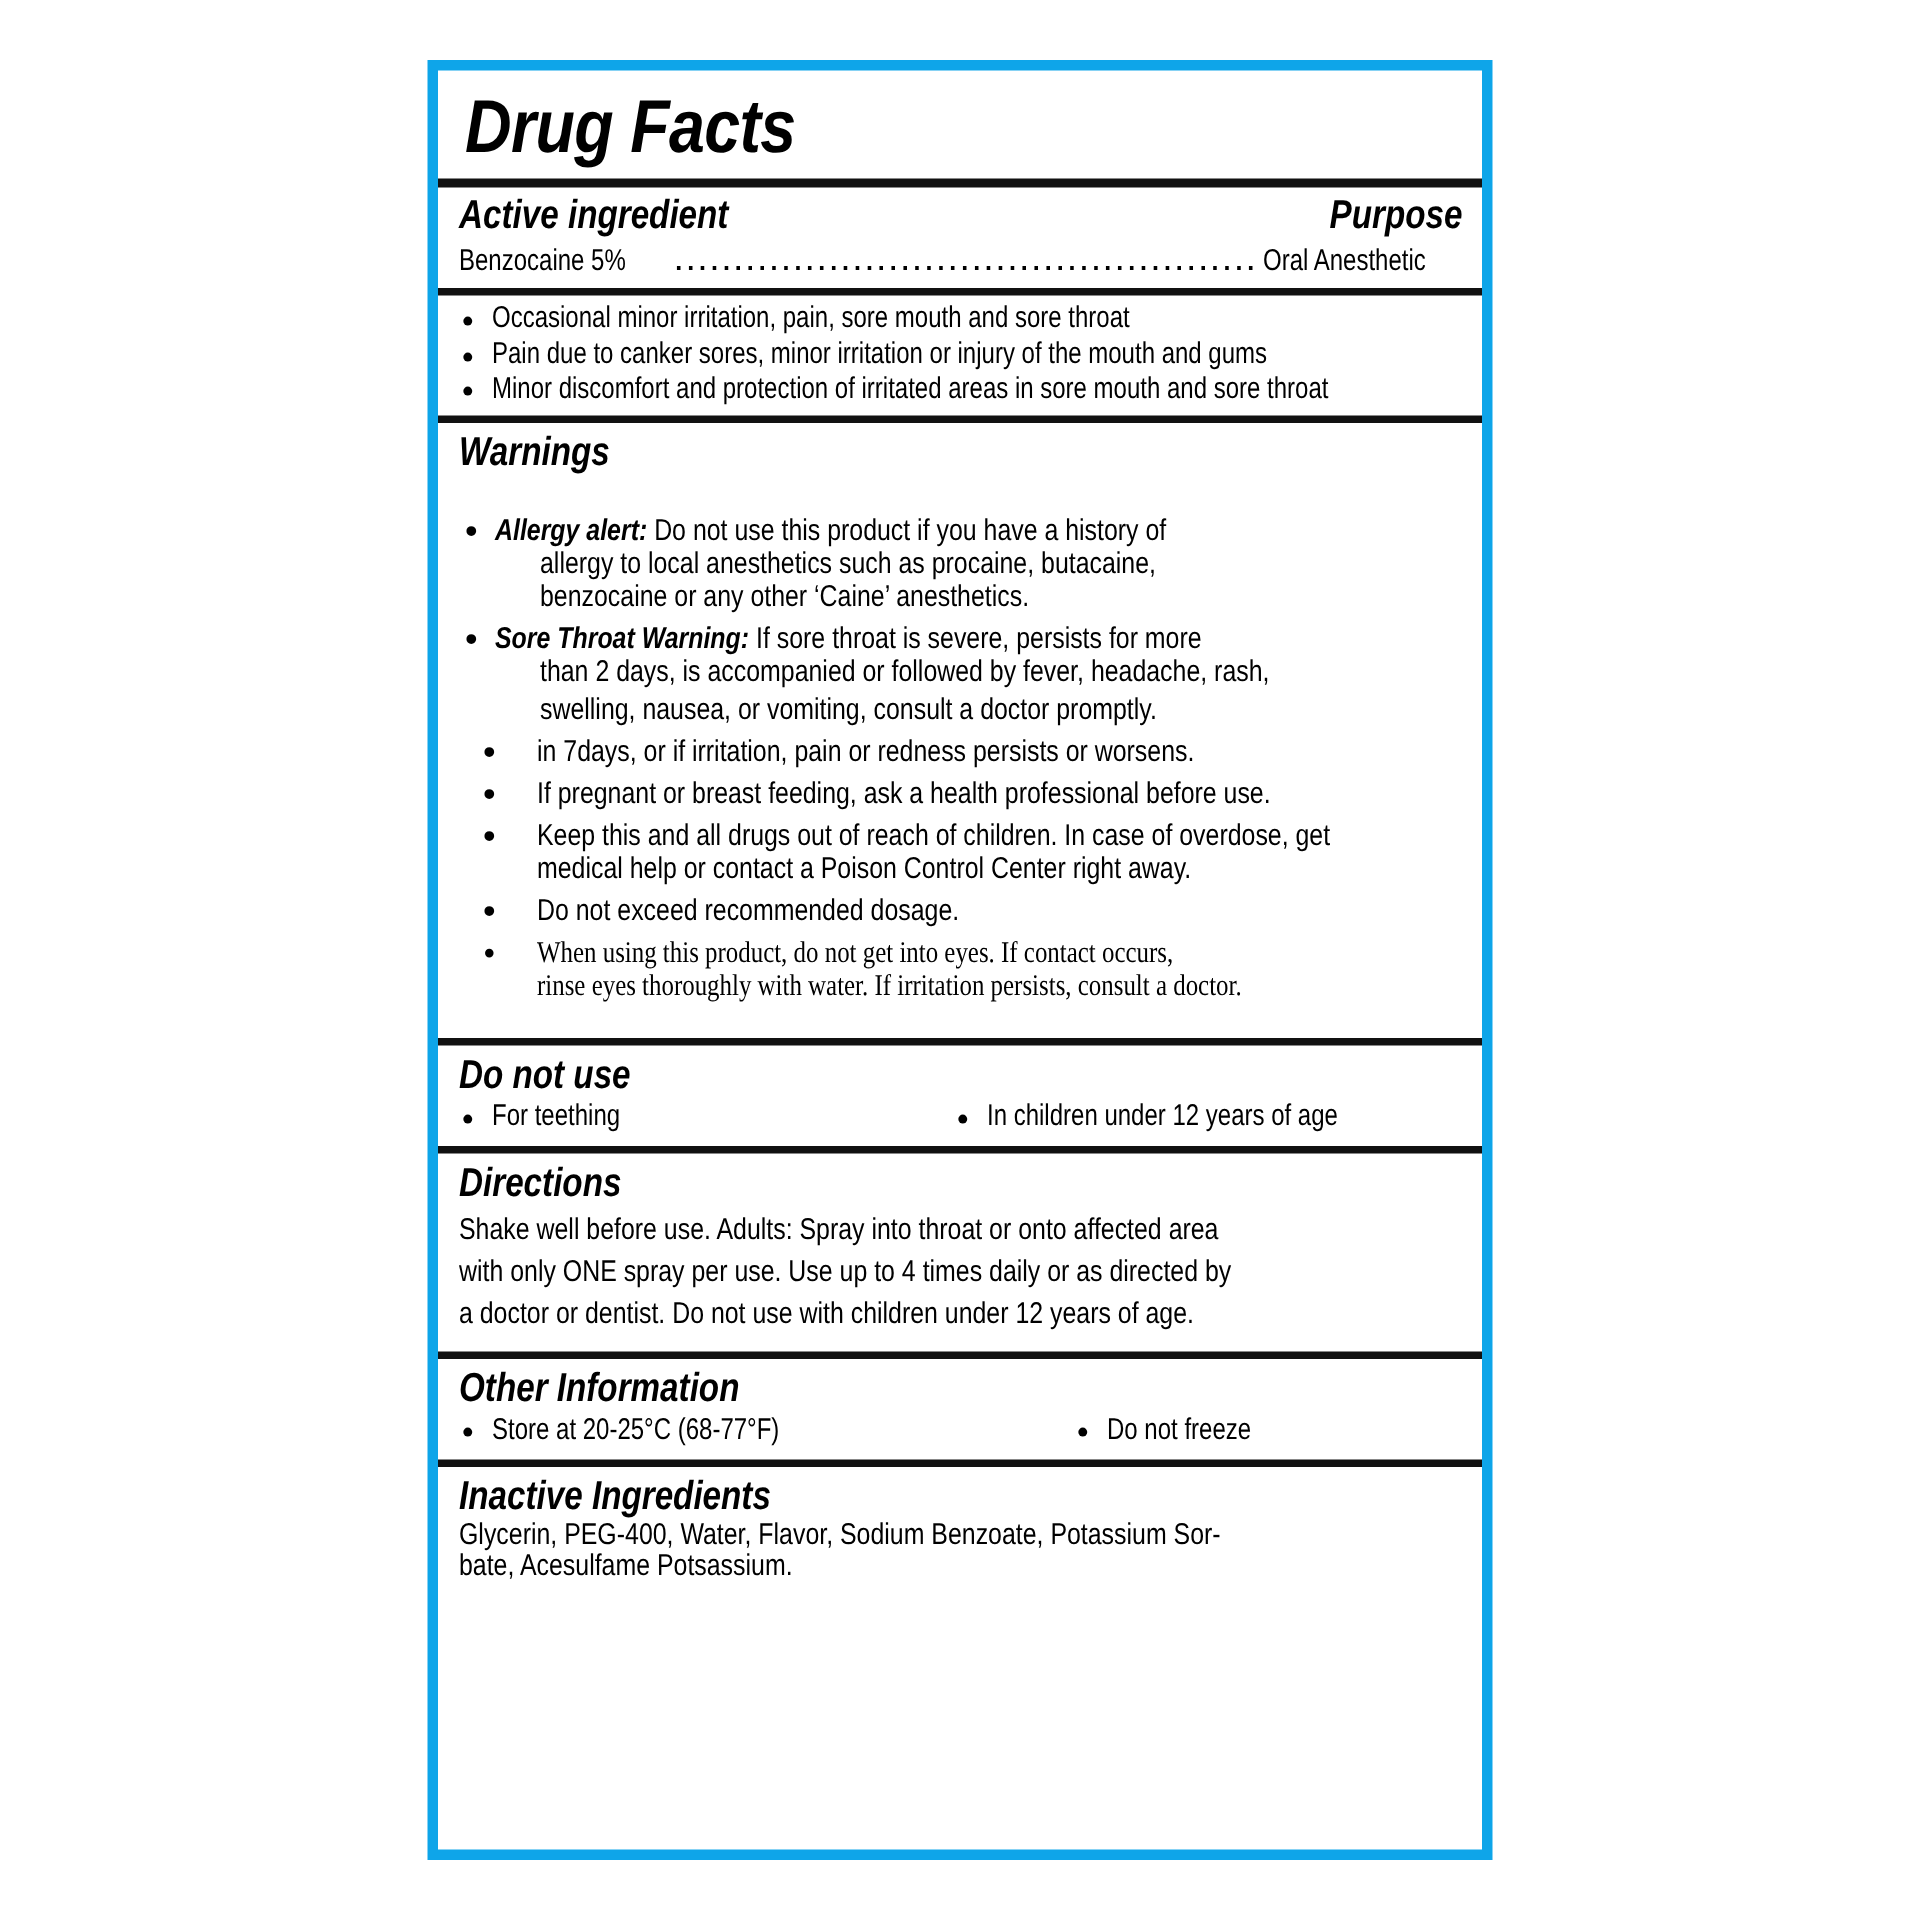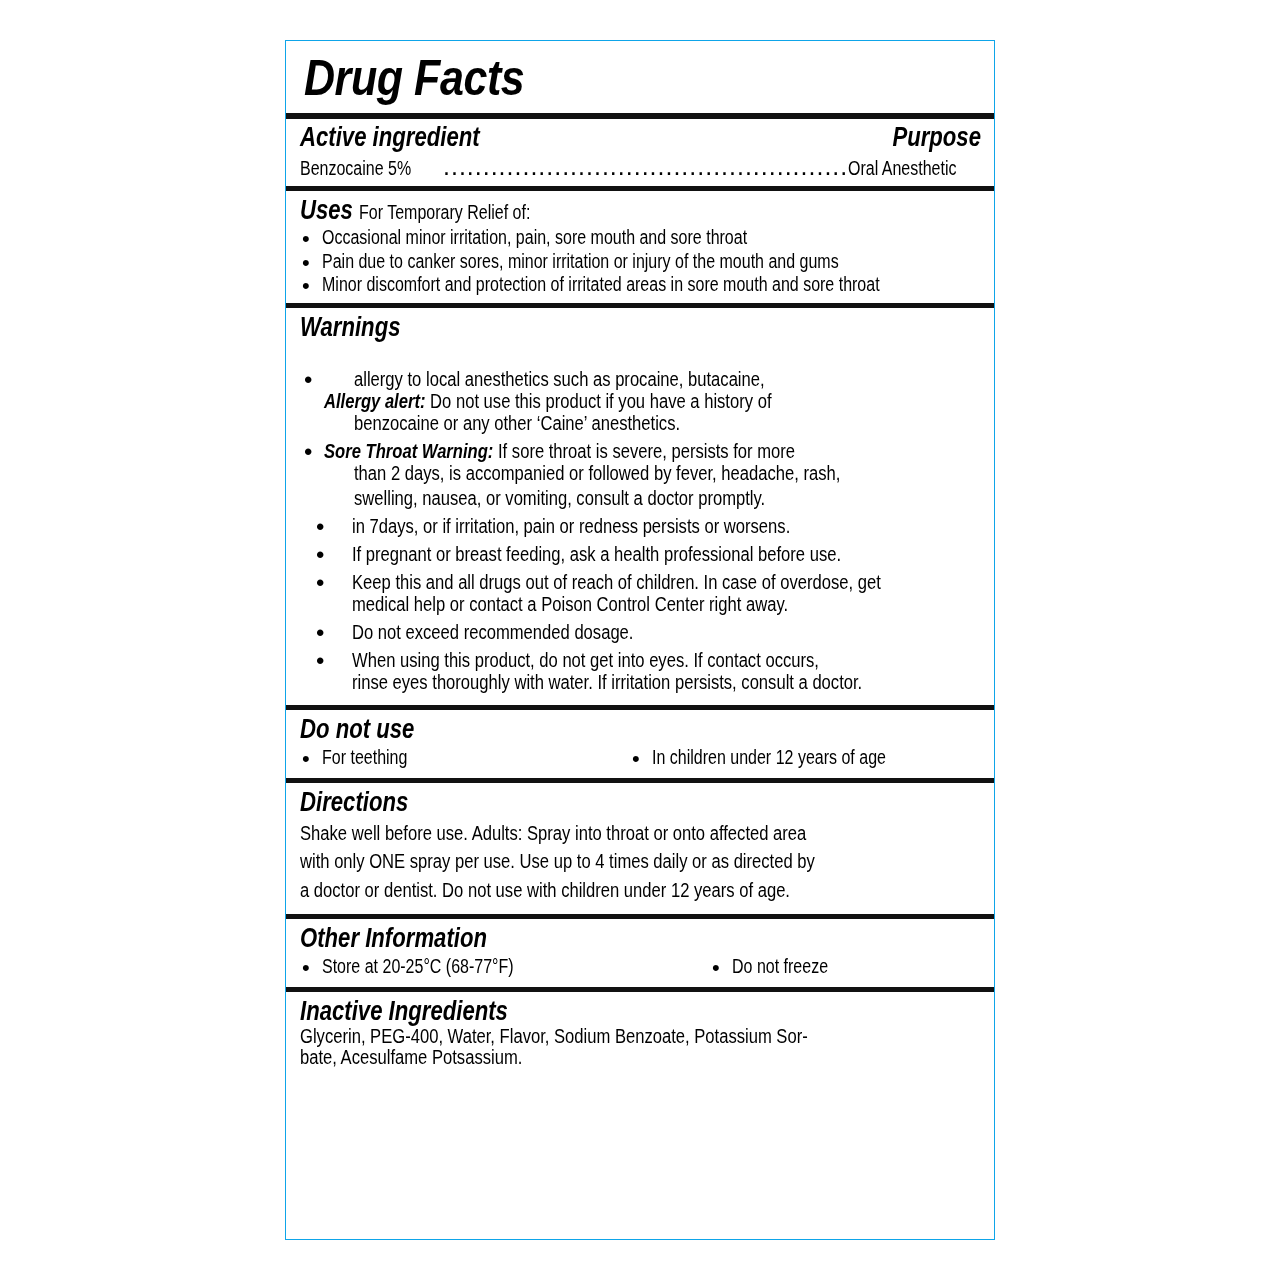--- a/index.html
+++ b/index.html
@@ -16,21 +16,21 @@
   }
 
   
   #dfl-panel {
     position: absolute;
     left: 285px;
     top: 40px;
     width: 710px;
     height: 1200px;
     box-sizing: border-box;
-    border: 1px solid #0ea5e9;
+    border: 7px solid #0ea5e9;
     background: #ffffff;
     overflow: hidden;
   }
 
   .sec {
     box-sizing: border-box;
     padding: 2px 10px 4px 14px;
   }
   .rule-thick { border-top: 6px solid #111111; }
   .rule-med   { border-top: 5px solid #111111; }
@@ -187,41 +187,38 @@
       <span class="cond" style="transform:scaleX(0.82) translateX(20px);">Purpose</span>
     </div>
     <div class="leader-row">
       <span class="body-txt"><span class="cond">Benzocaine 5%</span></span>
       <span class="leader-fill">..........................................................................................</span>
       <span class="body-txt"><span class="cond">Oral Anesthetic</span></span>
     </div>
   </div>
 
   <div class="sec rule-med" style="padding-top:4px;padding-bottom:6px;">
-    <div style="margin-bottom:1px;">
-      <span class="hdg"><span class="cond">Uses</span></span><span class="body-txt" style="margin-left:-6px;"><span class="cond">For Temporary Relief of:</span></span>
-    </div>
     <ul class="bl body-txt">
       <li><span class="cond">Occasional minor irritation, pain, sore mouth and sore throat</span></li>
       <li><span class="cond">Pain due to canker sores, minor irritation or injury of the mouth and gums</span></li>
       <li><span class="cond">Minor discomfort and protection of irritated areas in sore mouth and sore throat</span></li>
     </ul>
   </div>
 
   <div class="sec rule-med" style="padding-top:4px;padding-bottom:8px;">
     <div class="hdg">
       <span class="cond">Warnings</span>
     </div>
     <div class="gap-after-hd"></div>
 
     <ul class="warn body-txt">
 
       <li class="tight">
+        <span class="wline"><span class="cond"><span class="wlead">Allergy alert:</span><span> Do not use this product if you have a history of</span></span></span>
         <span class="wline" style="padding-left:30px;"><span class="cond">allergy to local anesthetics such as procaine, butacaine,</span></span>
-        <span class="wline"><span class="cond"><span class="wlead">Allergy alert:</span><span> Do not use this product if you have a history of</span></span></span>
         <span class="wline" style="padding-left:30px;"><span class="cond">benzocaine or any other ‘Caine’ anesthetics.</span></span>
       </li>
 
       <li class="tight">
         <span class="wline"><span class="cond"><span class="wlead">Sore Throat Warning:</span><span> If sore throat is severe, persists for more</span></span></span>
         <span class="wline" style="padding-left:30px;"><span class="cond">than 2 days, is accompanied or followed by fever, headache, rash,</span></span>
         <span class="wline sp" style="padding-left:30px;"><span class="cond">swelling, nausea, or vomiting, consult a doctor promptly.</span></span>
       </li>
 
       <li class="wide">
@@ -234,21 +231,21 @@
 
       <li class="wide">
         <span class="wline"><span class="cond">Keep this and all drugs out of reach of children. In case of overdose, get</span></span>
         <span class="wline"><span class="cond">medical help or contact a Poison Control Center right away.</span></span>
       </li>
 
       <li class="wide">
         <span class="wline"><span class="cond">Do not exceed recommended dosage.</span></span>
       </li>
 
-      <li class="wide" style="margin-bottom:4px;">
+      <li class="wide" style="margin-bottom:16px;font-family:Liberation Serif, serif;">
         <span class="wline"><span class="cond">When using this product, do not get into eyes. If contact occurs,</span></span>
         <span class="wline"><span class="cond">rinse eyes thoroughly with water. If irritation persists, consult a doctor.</span></span>
       </li>
 
     </ul>
   </div>
 
   <div class="sec rule-med" style="padding-top:4px;padding-bottom:8px;">
     <div class="hdg" style="margin-bottom:2px;">
       <span class="cond">Do not use</span>

